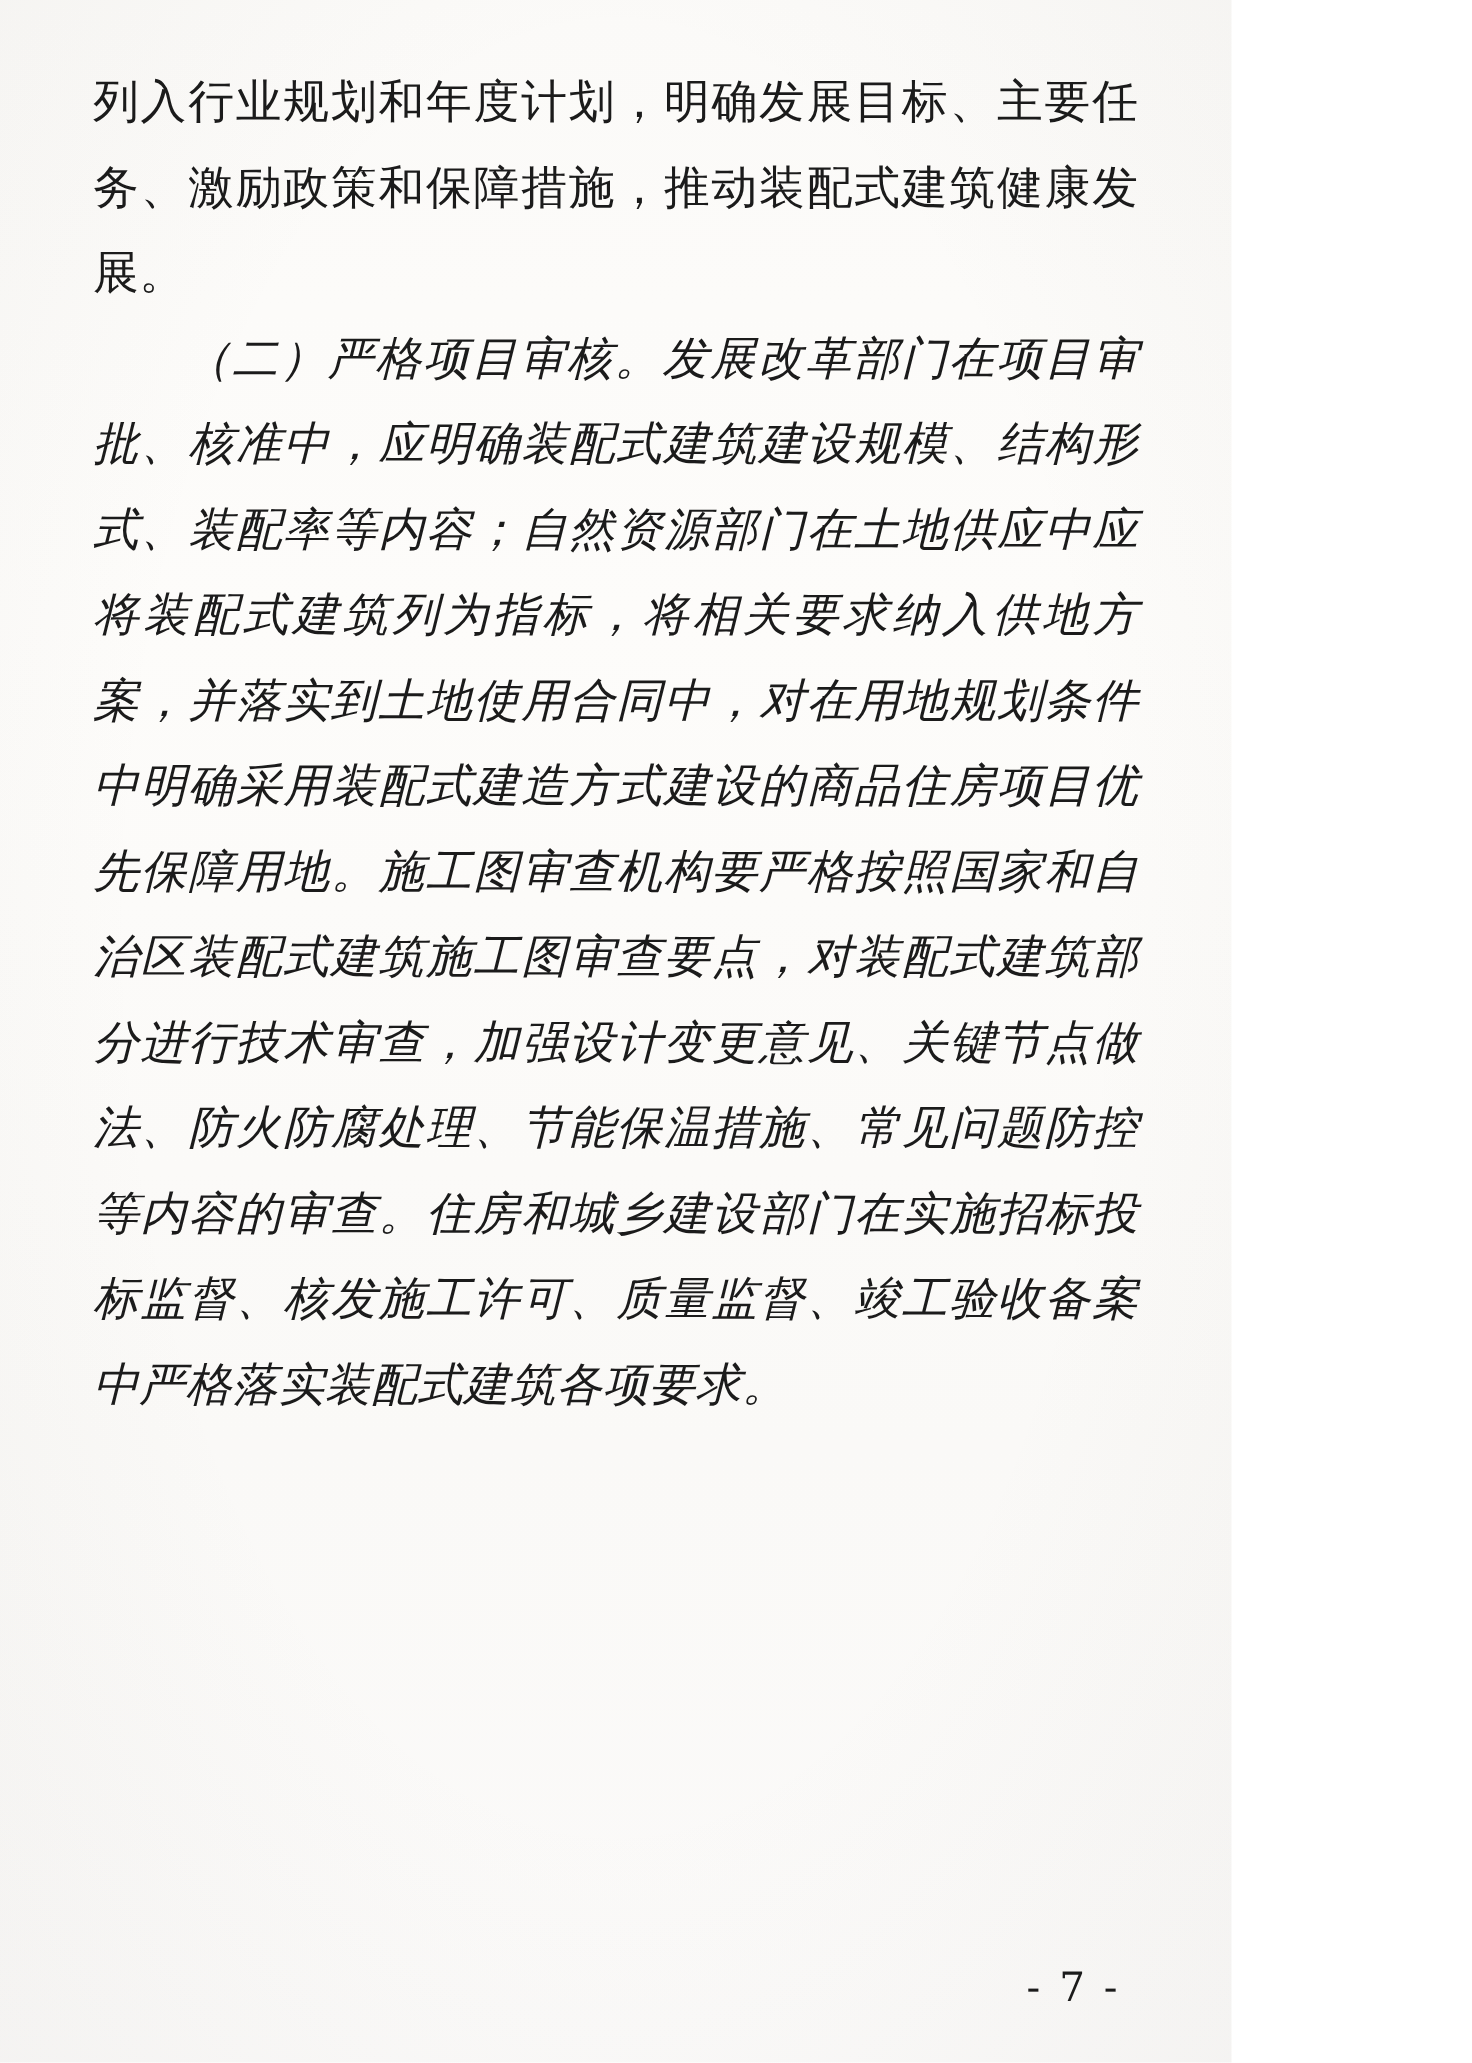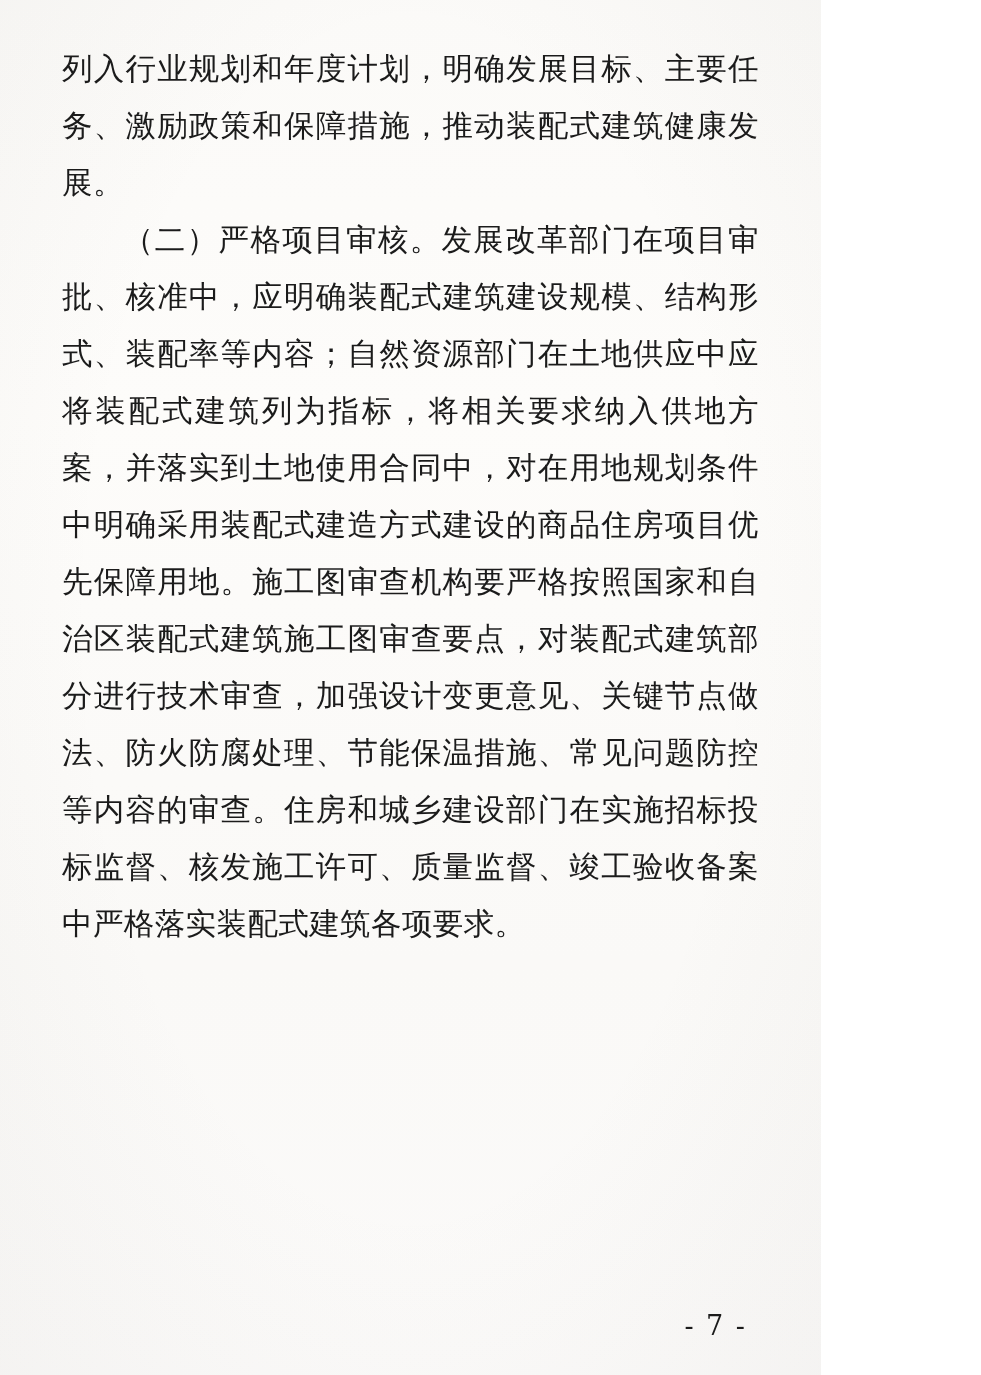--- a/index.html
+++ b/index.html
@@ -41,20 +41,21 @@
     letter-spacing: 0.4px;
     text-align: justify;
     text-justify: inter-ideograph;
   }
   .para {
     margin: 0;
     white-space: pre-wrap;
   }
   .para.indent {
     text-indent: 2em;
+    font-style: italic;
   }
   .page-number {
     position: absolute;
     right: 74px;
     bottom: 34px;
     font-size: 27px;
     color: #1b1b1b;
     letter-spacing: 2px;
     z-index: 2;
     font-family: "DejaVu Serif", "Liberation Serif", serif;

